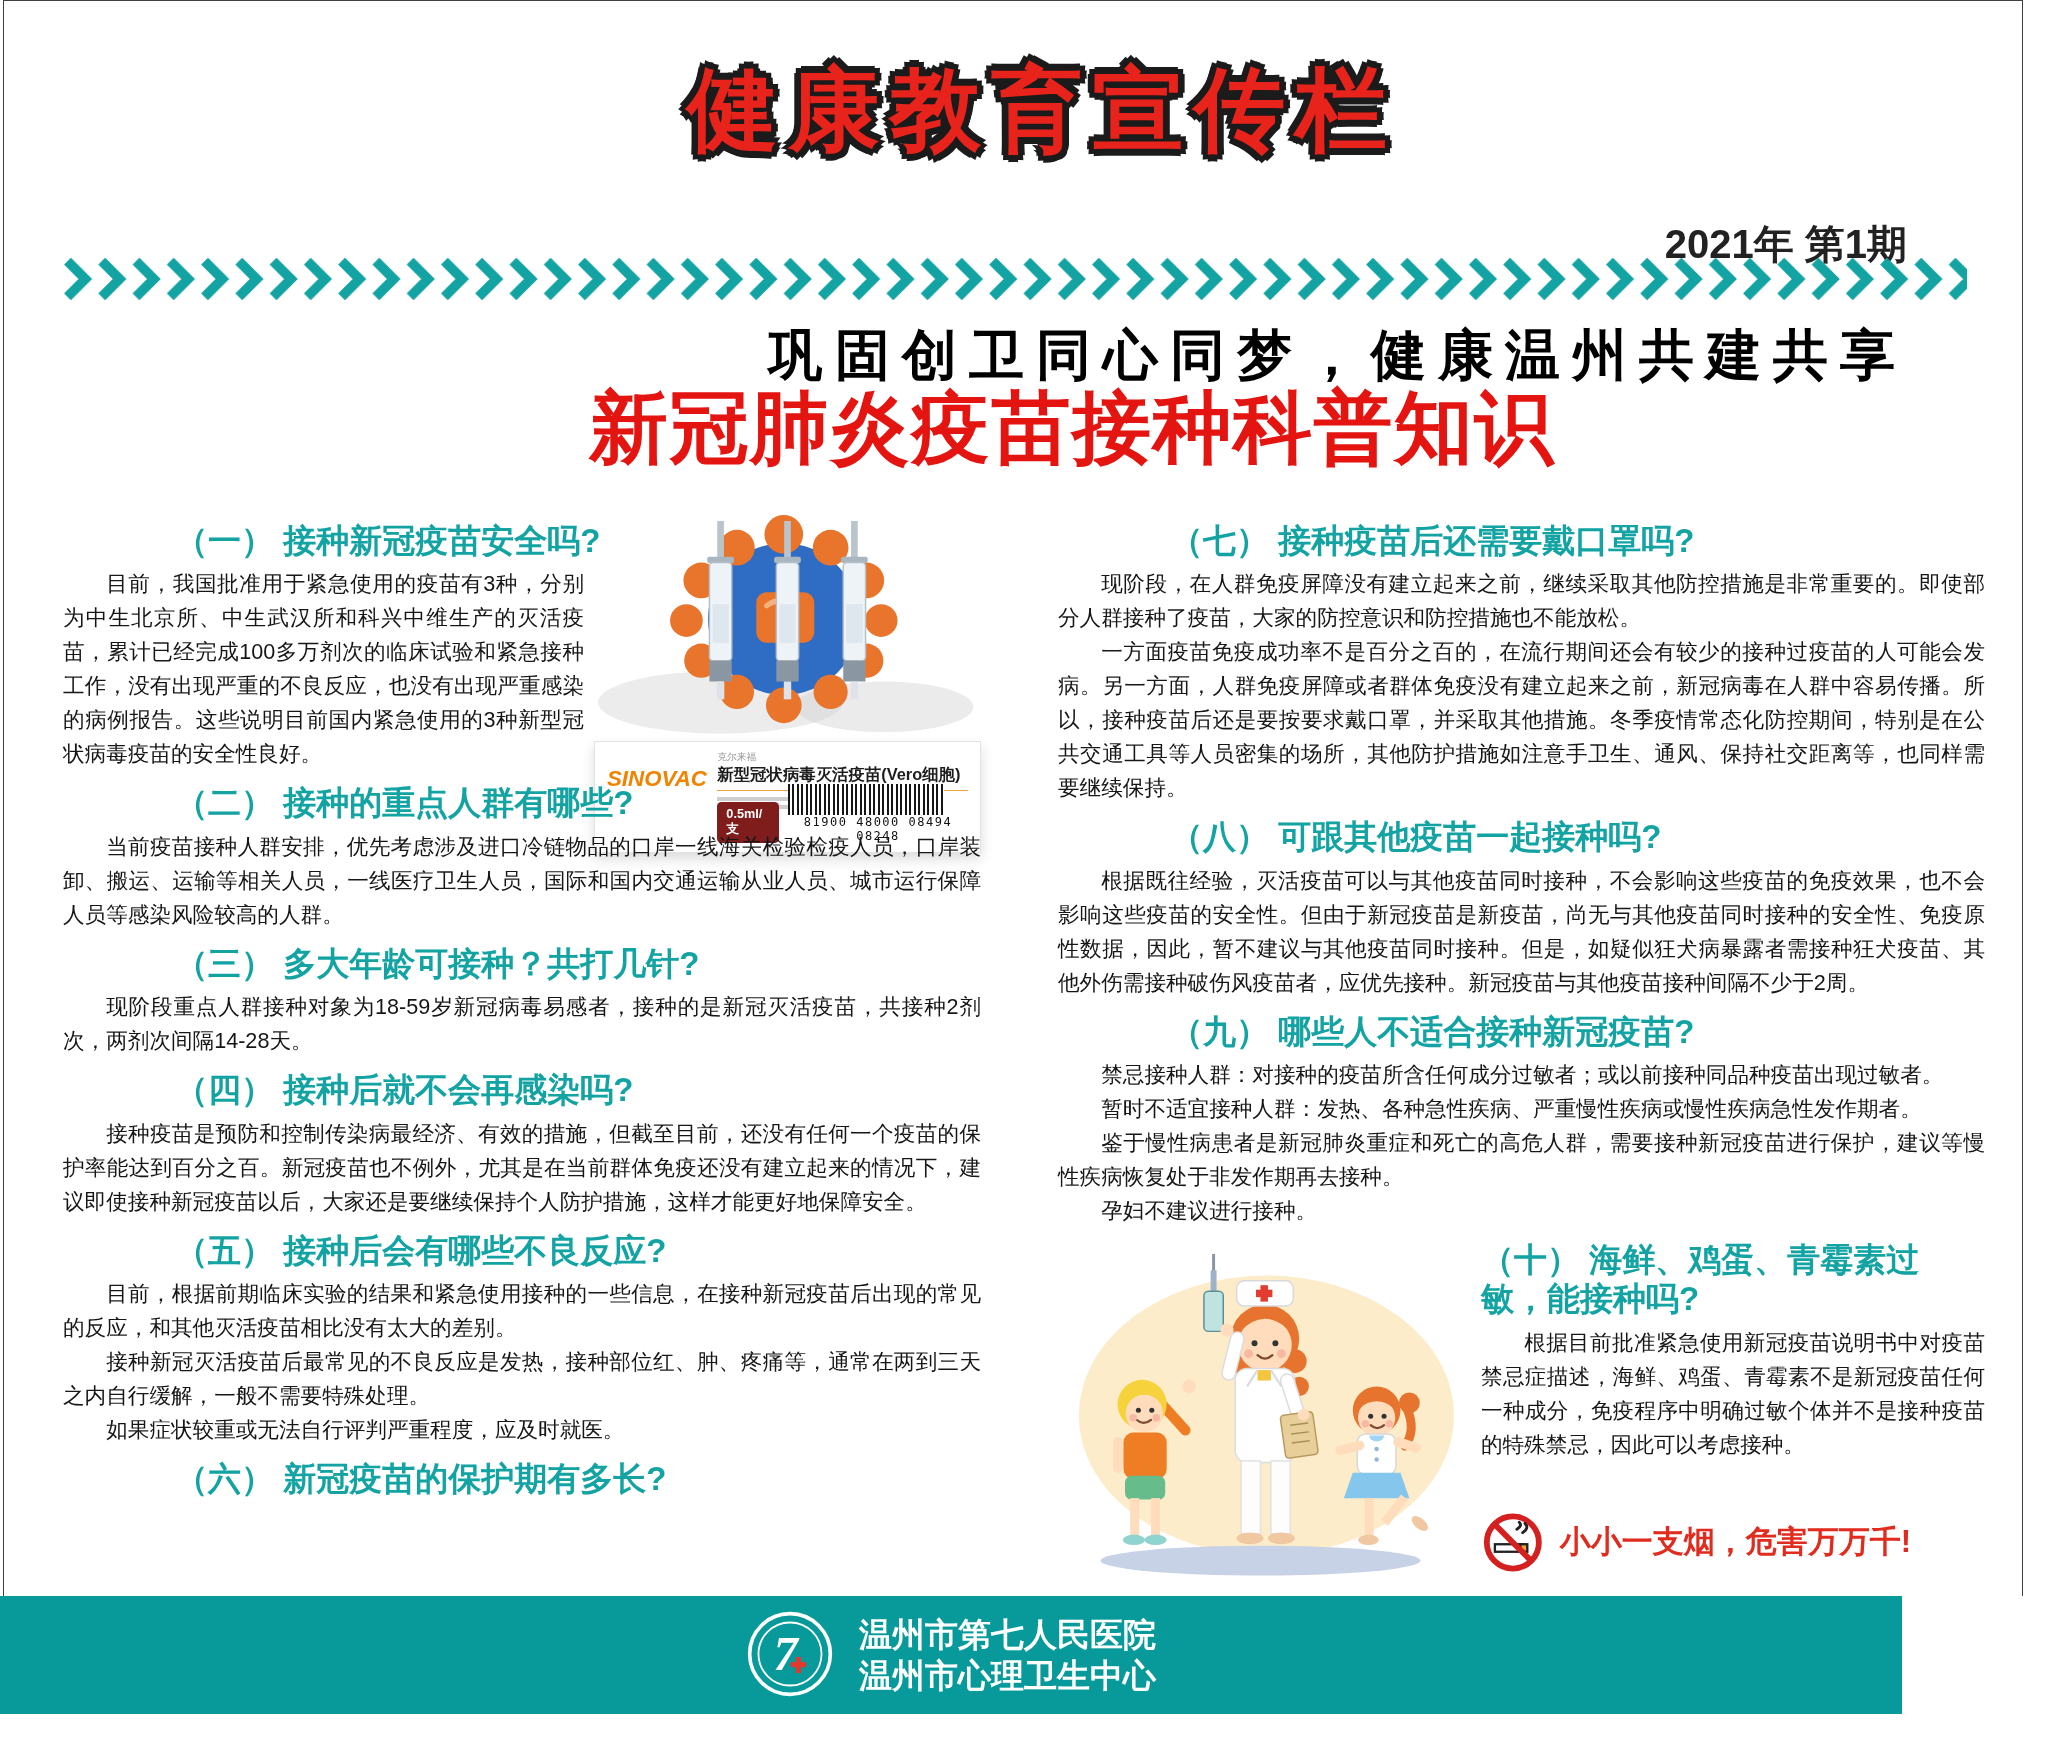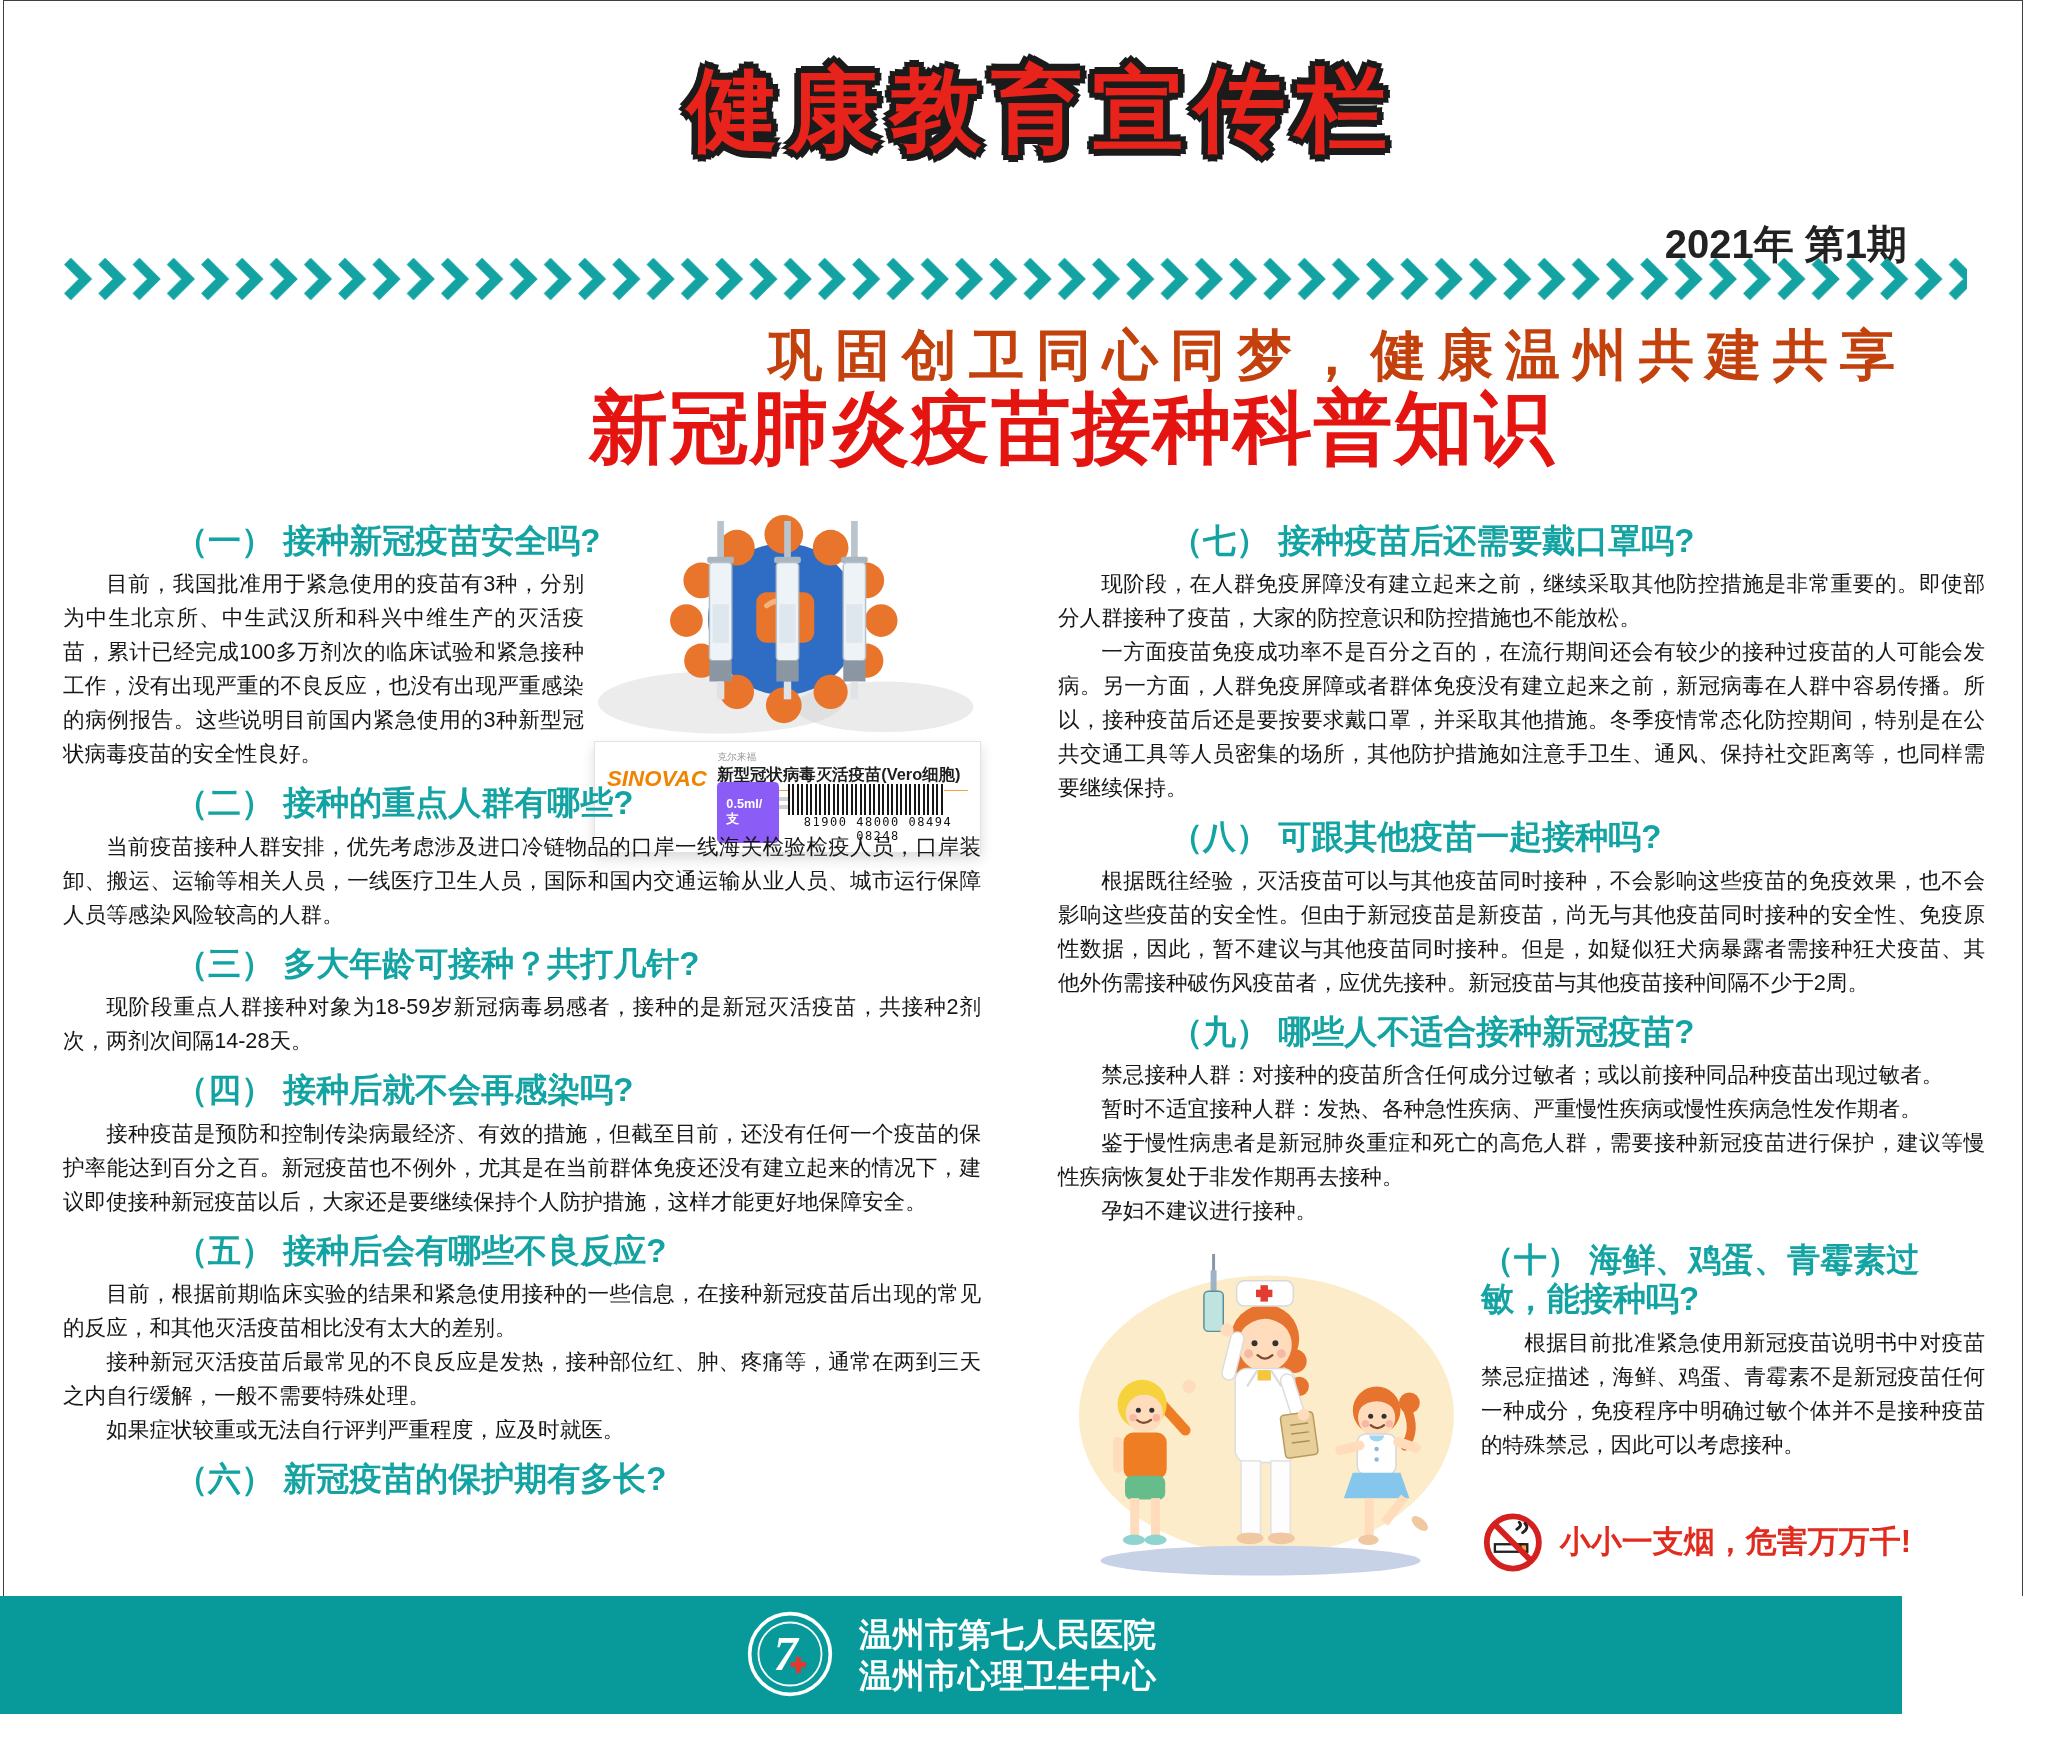--- a/index.html
+++ b/index.html
@@ -9,21 +9,21 @@
          border-left:1.5px solid #3f3f3f;border-top:1.5px solid #3f3f3f;border-right:1.5px solid #3f3f3f;box-sizing:border-box;}
 
   
   .masthead{position:absolute;left:60px;top:49px;width:1964px;text-align:center;
             font-size:91px;font-weight:bold;letter-spacing:10.4px;color:#e8231b;
             text-shadow:-6.7px 0 #1b1b1b,6.7px 0 #1b1b1b,0 -6.7px #1b1b1b,0 6.7px #1b1b1b,
                         -5.2px -5.2px #1b1b1b,5.2px -5.2px #1b1b1b,-5.2px 5.2px #1b1b1b,5.2px 5.2px #1b1b1b;}
   .issue{position:absolute;right:159px;top:217px;font-size:40px;font-weight:bold;color:#222;}
   .chevrons{position:absolute;left:63px;top:258px;width:1904px;height:42px;}
   .slogan{position:absolute;right:159px;top:319px;font-size:55px;font-weight:bold;letter-spacing:12px;
-          color:#c2410c;font-family:"Liberation Serif", serif;margin-left:44px;}
+          color:#000000;font-family:"Liberation Serif", serif;margin-left:44px;}
   .main-title{position:absolute;left:60px;top:376px;width:2024px;text-align:center;
               font-size:79px;font-weight:bold;letter-spacing:1.5px;color:#e41410;}
 
   
   .col{position:absolute;top:521px;}
   .col-left{left:63px;width:918px;}
   .col-right{left:1058px;width:927px;}
   .sec{position:relative;}
   .sec-head{margin:12px 0 7.4px 112px;font-size:33px;line-height:39px;font-weight:bold;color:#14a3a3;}
   .sec:first-child .sec-head{margin-top:0;}
@@ -35,21 +35,21 @@
   .vax-box{width:387px;height:112px;background:#fff;border:0.7px solid #e3e3e3;
            box-shadow:0 6px 12px rgba(0,0,0,.14);display:flex;gap:10.4px;padding:9px 12px;box-sizing:border-box;}
   .vax-brand{color:#f08300;font-weight:bold;font-style:italic;font-size:22.3px;margin-top:15px;white-space:nowrap;}
   .vax-right{flex:1;position:relative;min-width:0;}
   .vax-series{font-size:9.7px;color:#999;}
   .vax-name{font-size:16.4px;font-weight:bold;color:#1d1d1d;border-bottom:1.5px solid #f0a13c;padding-bottom:3.7px;white-space:nowrap;}
   .vax-lines{margin-top:6px;}
   .vax-line{height:4.5px;background:#cfcfcf;margin-bottom:3.7px;}
   .vax-line.l1{width:82%;} .vax-line.l2{width:64%;}
   .vax-bottom{position:absolute;left:0;right:0;bottom:0;display:flex;align-items:flex-end;gap:9px;}
-  .vax-dose{background:#8b5cf6;color:#fff;font-weight:bold;font-size:12.7px;border-radius:4.5px;padding:15px 9px;}
+  .vax-dose{background:#7f1d1d;color:#fff;font-weight:bold;font-size:12.7px;border-radius:4.5px;padding:5px 9px;}
   .vax-barcode{margin-left:auto;text-align:center;}
   .barcode-stripes{width:156px;height:31px;
      background:repeating-linear-gradient(90deg,#151515 0 2.2px,#fff 2.2px 4.5px,#151515 4.5px 6px,#fff 6px 9px);}
   .barcode-digits{font-size:12px;letter-spacing:1.5px;color:#111;font-family:"DejaVu Sans Mono", monospace;text-align:center;}
 
   
   .sec10 .sec-head{margin-left:0;}
   .nurse-fig{float:left;width:402px;height:335px;margin:7.4px 21px 0 0;}
   .nosmoke{display:flex;justify-content:flex-end;align-items:center;gap:15px;margin:42px 74px 0 0;}
   .nosmoke-text{color:#e02b1e;font-weight:bold;font-size:31px;white-space:nowrap;}

